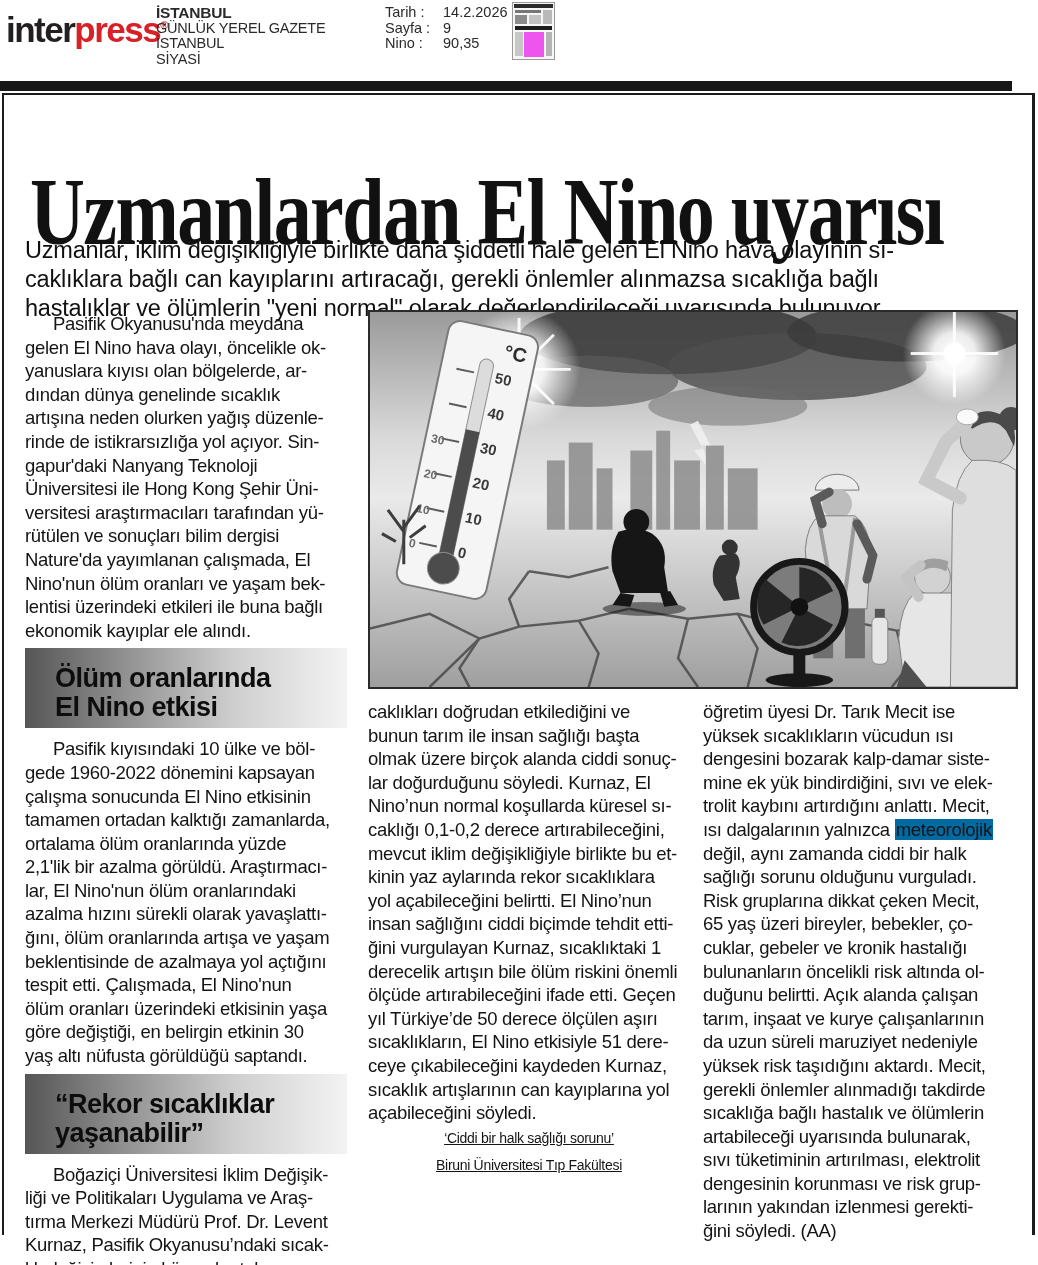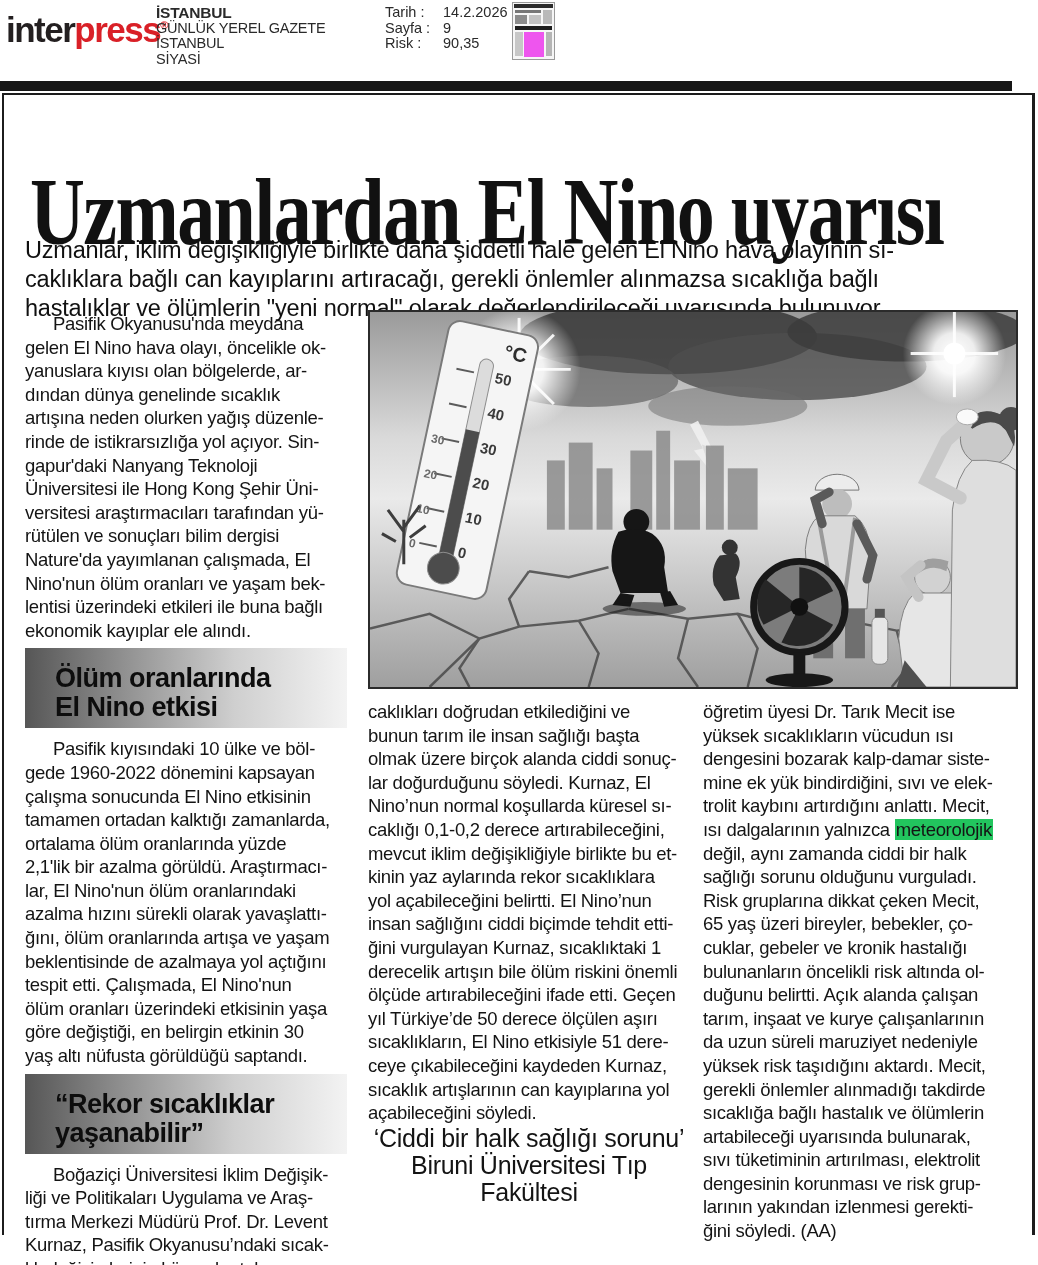--- a/index.html
+++ b/index.html
@@ -50,22 +50,22 @@
     white-space:pre-line;color:#141414;
   }
   .indent{text-indent:28px;}
   .subhead{
     margin:6px 0 9px 0;
     background:linear-gradient(90deg,#565656 0%,#8f8f8f 30%,#cfcfcf 65%,#f3f3f3 100%);
     padding:16px 6px 6px 30px;
     font-size:27px;font-weight:700;line-height:29px;letter-spacing:-0.5px;color:#0d0d0d;
     white-space:pre-line;
   }
-  .centered{ text-align:center;font-size:25px;line-height:27px;}
-  .hl{background:#22c55e;padding:0 1px;}
+  .centered{ text-align:center;font-size:14px;line-height:27px;text-decoration:underline;}
+  .hl{background:#0369a1;padding:0 1px;}
   
   .photo{
     position:absolute;left:368px;top:310px;width:650px;height:379px;
     border:2px solid #2b2b2b;box-sizing:border-box;background:#d8d8d8;
   }
   .photo svg{display:block;width:100%;height:100%;}
 </style>
 </head>
 <body>
 
@@ -84,21 +84,21 @@
     <div class="meta">
       <div class="row">
         <span class="lab">Tarih :</span>
         <span>14.2.2026</span>
       </div>
       <div class="row">
         <span class="lab">Sayfa :</span>
         <span>9</span>
       </div>
       <div class="row">
-        <span class="lab">Risk :</span>
+        <span class="lab">Nino :</span>
         <span>90,35</span>
       </div>
     </div>
 
     <div class="thumb">
       <svg viewBox="0 0 43 58">
         <rect x="0.5" y="0.5" width="42" height="57" fill="#f6f6f6" stroke="#9a9a9a"></rect>
         <rect x="2" y="2" width="39" height="4" fill="#2b2b2b"></rect>
         <rect x="3" y="8" width="26" height="3" fill="#777"></rect>
         <rect x="31" y="8" width="9" height="14" fill="#b9b9b9"></rect>

